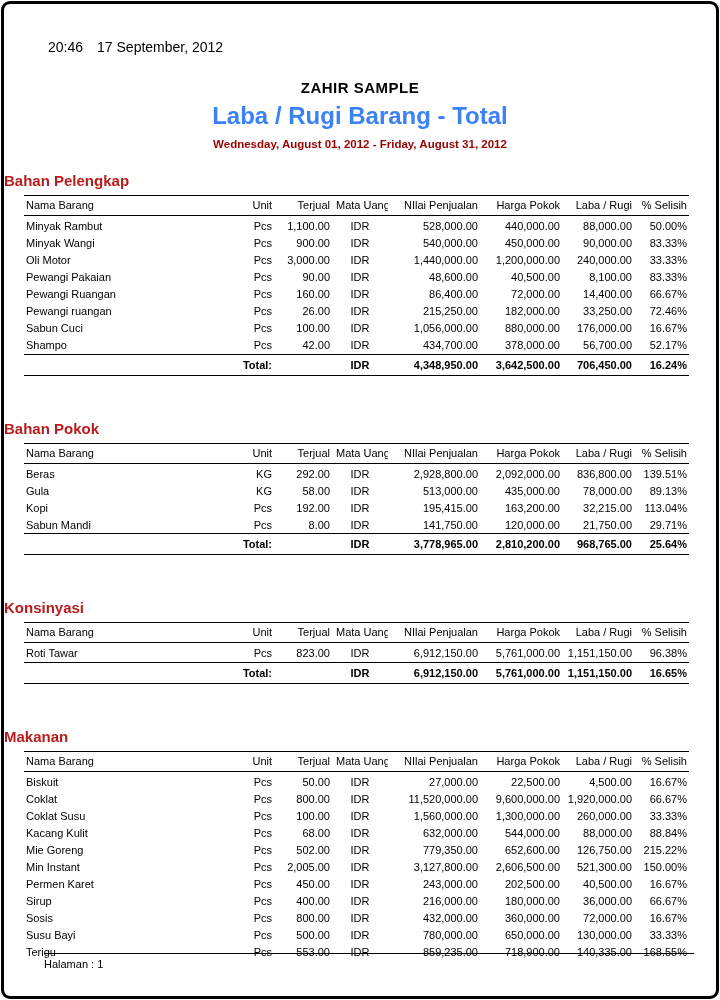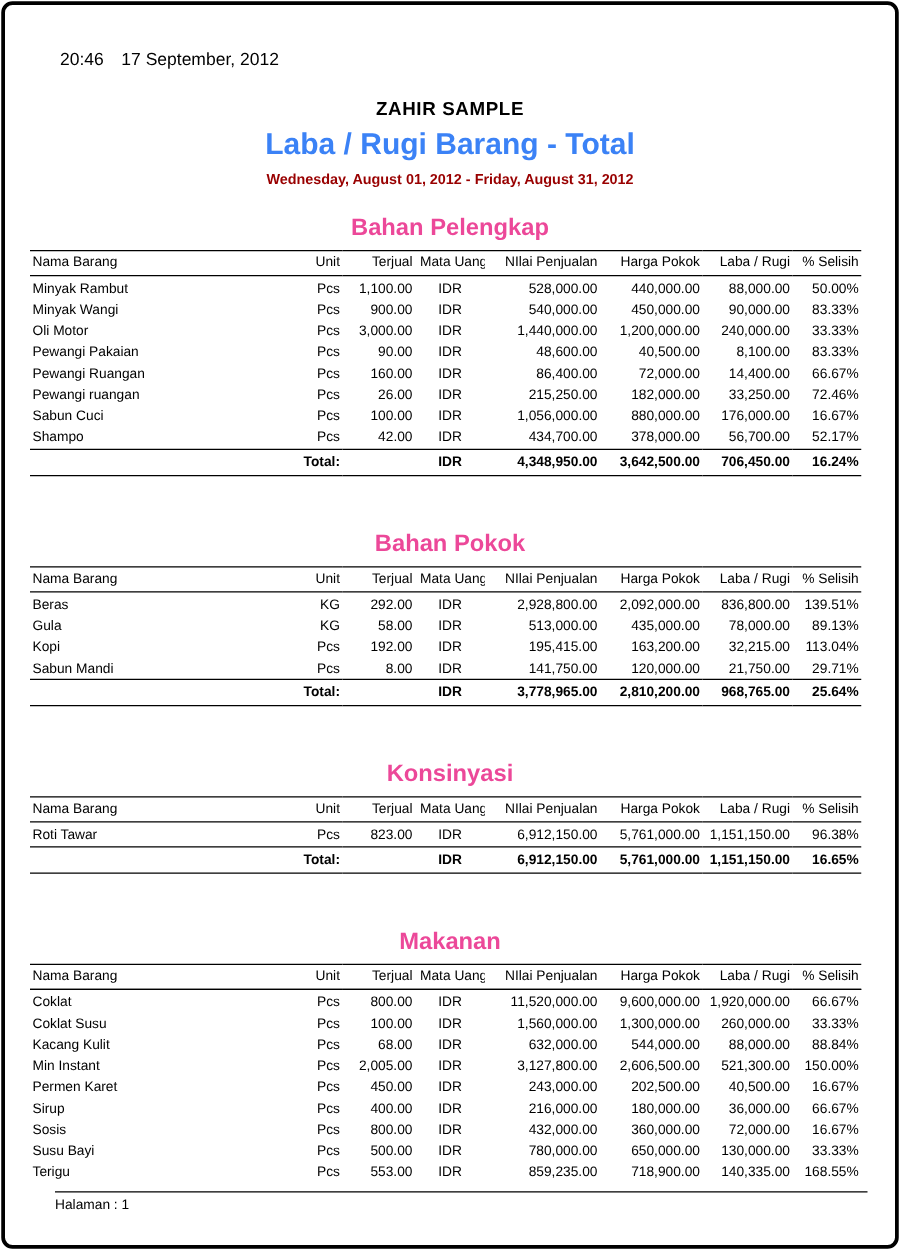--- a/index.html
+++ b/index.html
@@ -44,24 +44,23 @@
     text-align: center;
     font-size: 11.5px;
     font-weight: bold;
     color: #990000;
     margin-top: 8px;
   }
   .sections { margin-top: 4px; }
   .report-section { margin-top: 22px; }
   .report-section + .report-section { margin-top: 44px; }
   .section-title {
-    text-align: center;
-    font-size: 19px;
+    font-size: 15px;
     font-weight: bold;
-    color: #ec4899;
+    color: #b91c1c;
     margin-bottom: 6px;
   }
   table.report-table {
     border-collapse: collapse;
     table-layout: fixed;
     width: 665px;
     margin-left: 20px;
     font-size: 11px;
     border-top: 1px solid #000;
   }
@@ -354,20 +353,30 @@
               <th class="c2">Terjual</th>
               <th class="c3">Mata Uang</th>
               <th class="c4">NIlai Penjualan</th>
               <th class="c5">Harga Pokok</th>
               <th class="c6">Laba / Rugi</th>
               <th class="c7">% Selisih</th>
             </tr>
           </thead>
       <tbody>
             <tr>
+              <td class="c0">Biskuit</td>
+              <td class="c1">Pcs</td>
+              <td class="c2">50.00</td>
+              <td class="c3">IDR</td>
+              <td class="c4">27,000.00</td>
+              <td class="c5">22,500.00</td>
+              <td class="c6">4,500.00</td>
+              <td class="c7">16.67%</td>
+            </tr>
+            <tr>
               <td class="c0">Coklat</td>
               <td class="c1">Pcs</td>
               <td class="c2">800.00</td>
               <td class="c3">IDR</td>
               <td class="c4">11,520,000.00</td>
               <td class="c5">9,600,000.00</td>
               <td class="c6">1,920,000.00</td>
               <td class="c7">66.67%</td>
             </tr>
             <tr>
@@ -384,20 +393,30 @@
               <td class="c0">Kacang Kulit</td>
               <td class="c1">Pcs</td>
               <td class="c2">68.00</td>
               <td class="c3">IDR</td>
               <td class="c4">632,000.00</td>
               <td class="c5">544,000.00</td>
               <td class="c6">88,000.00</td>
               <td class="c7">88.84%</td>
             </tr>
             <tr>
+              <td class="c0">Mie Goreng</td>
+              <td class="c1">Pcs</td>
+              <td class="c2">502.00</td>
+              <td class="c3">IDR</td>
+              <td class="c4">779,350.00</td>
+              <td class="c5">652,600.00</td>
+              <td class="c6">126,750.00</td>
+              <td class="c7">215.22%</td>
+            </tr>
+            <tr>
               <td class="c0">Min Instant</td>
               <td class="c1">Pcs</td>
               <td class="c2">2,005.00</td>
               <td class="c3">IDR</td>
               <td class="c4">3,127,800.00</td>
               <td class="c5">2,606,500.00</td>
               <td class="c6">521,300.00</td>
               <td class="c7">150.00%</td>
             </tr>
             <tr>

